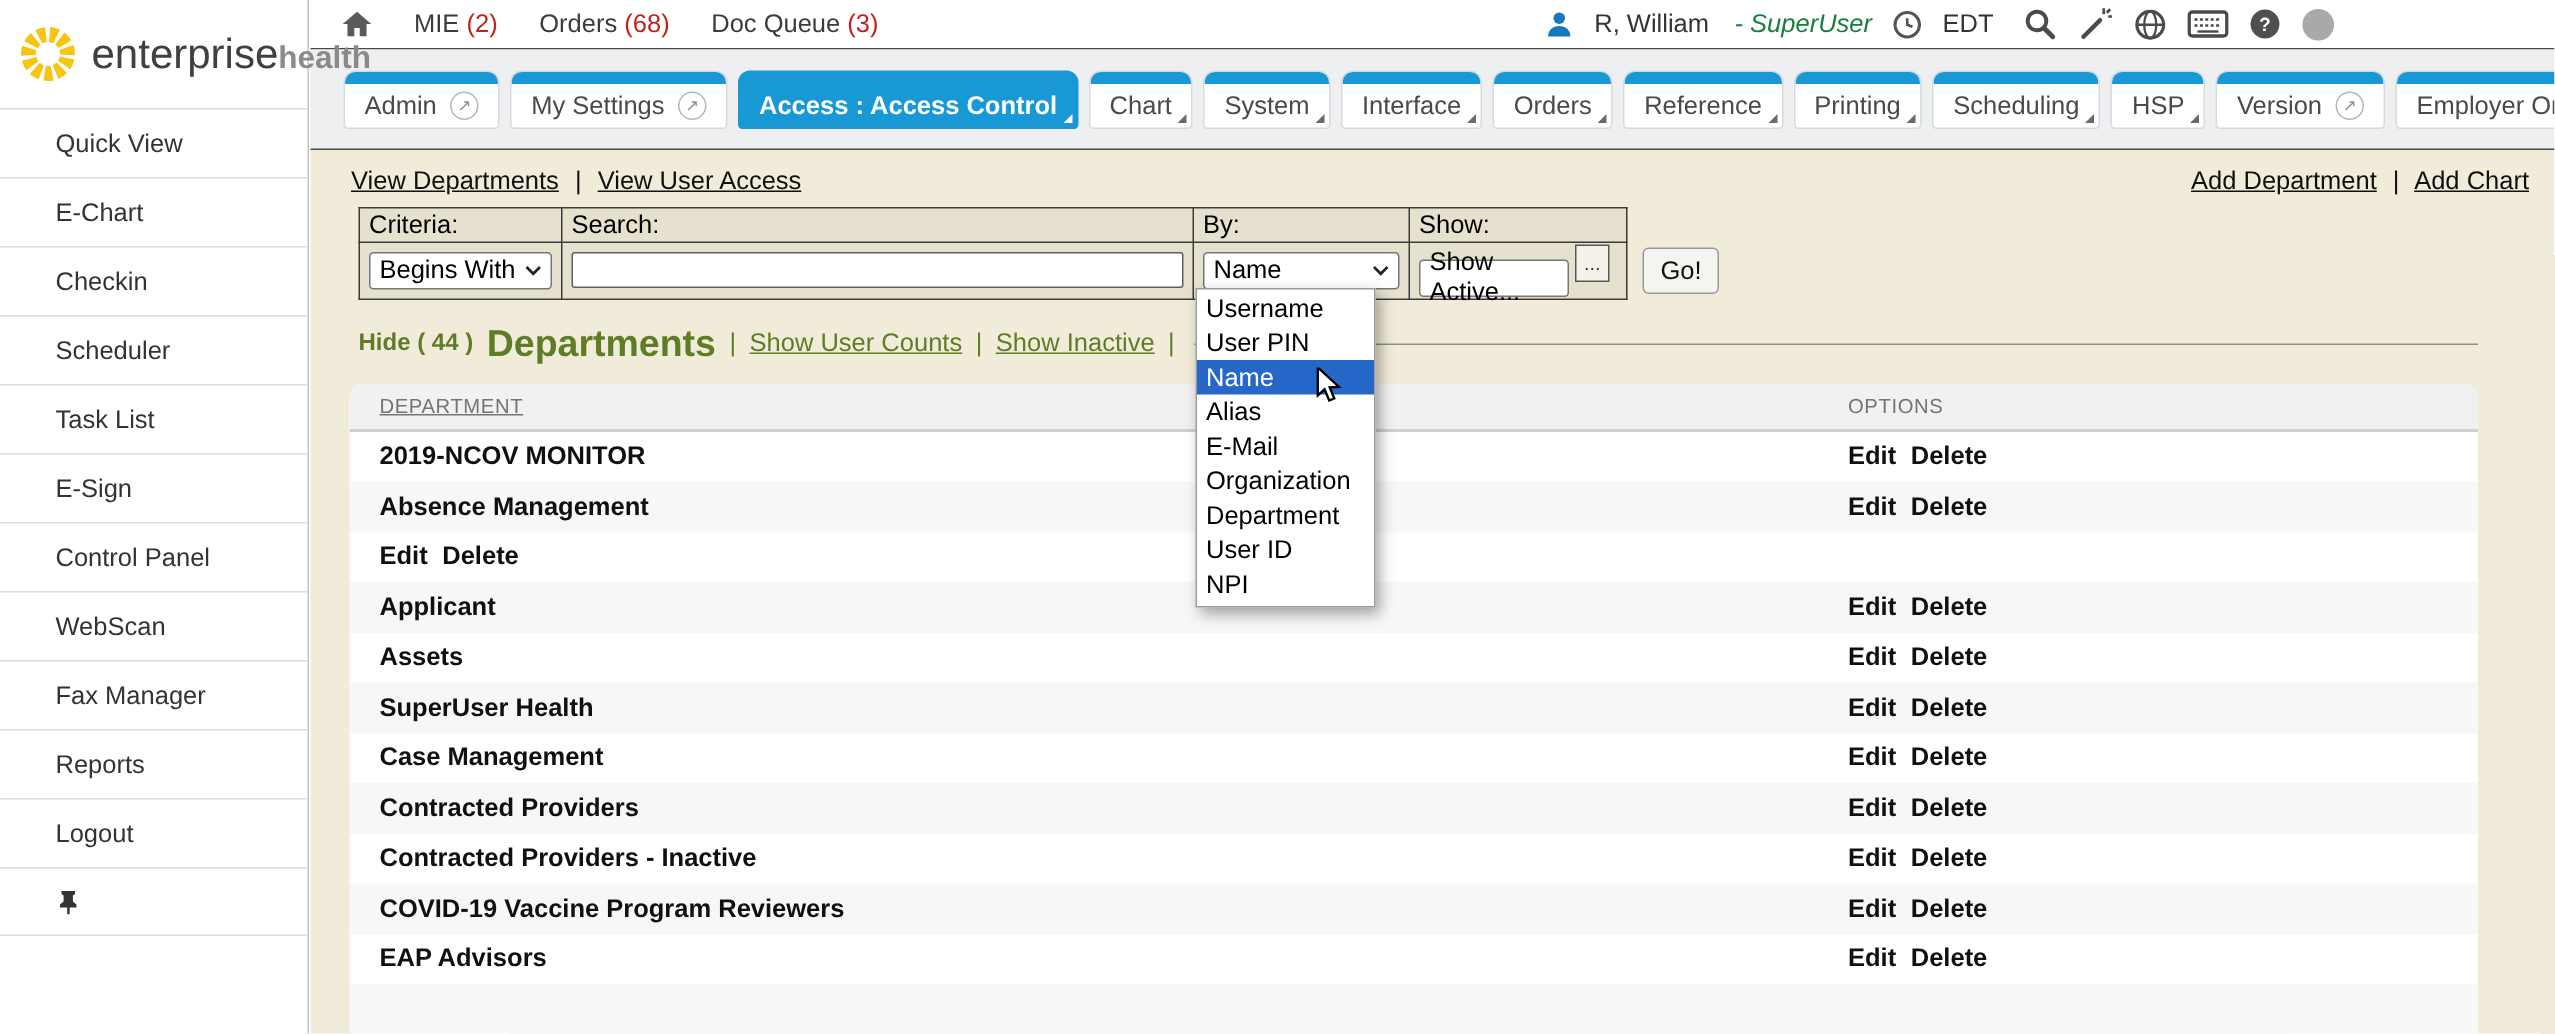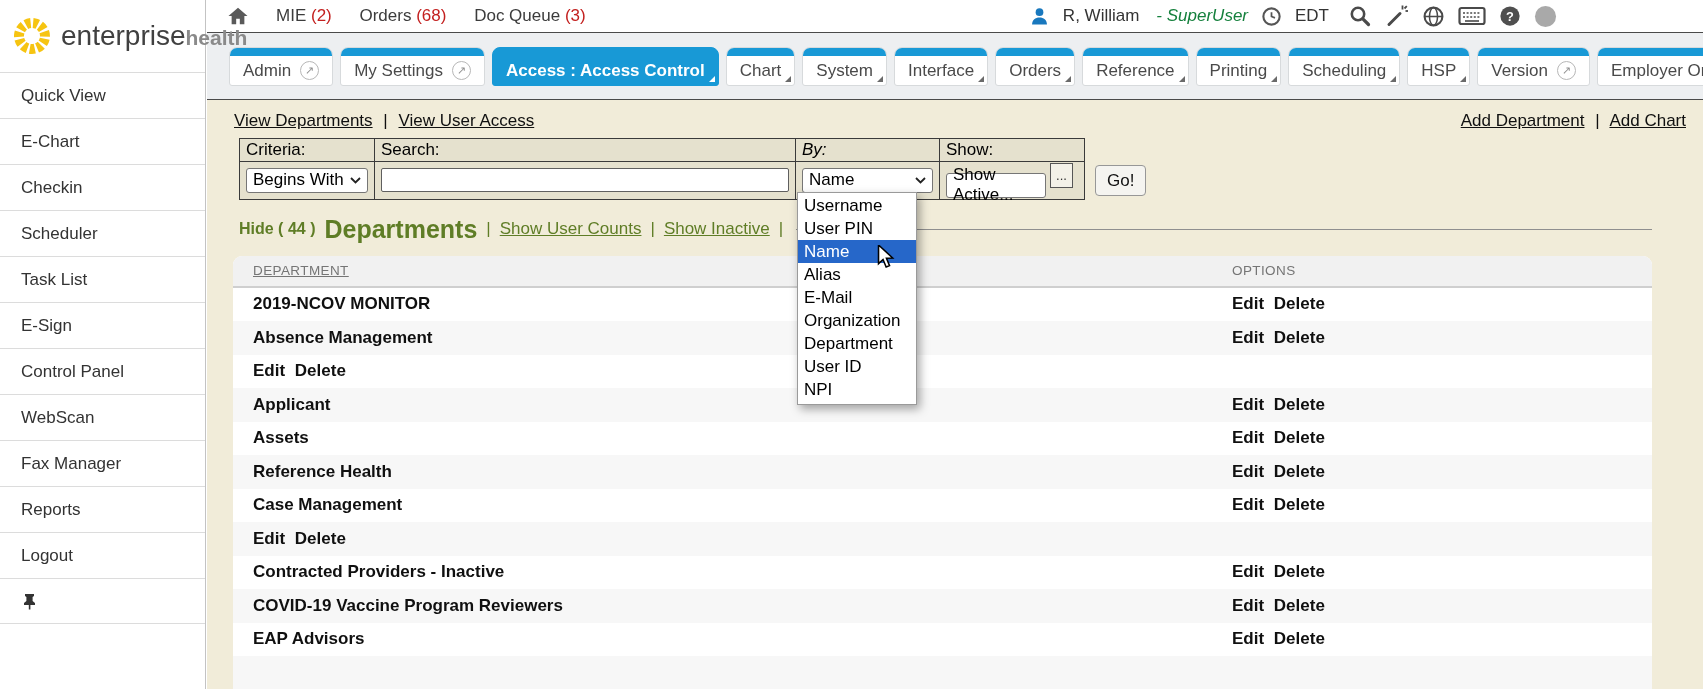--- a/index.html
+++ b/index.html
@@ -6,21 +6,21 @@
   html,body { margin:0; padding:0; width:1703px; height:689px; overflow:hidden;
     background:#fff; font-family:"Liberation Sans", sans-serif; color:#222; }
 
   
   .sidebar { position:absolute; left:0; top:0; width:206px; height:689px;
     background:#fff; border-right:1px solid #c3c3c3; z-index:5; }
   .logo { height:72px; display:flex; align-items:center; padding-left:12px; gap:9px; }
   .brand-light { font-size:28px; color:#404040; }
   .brand-bold  { font-size:21px; color:#8a8a8a; font-weight:bold; }
   .side-item { height:46px; border-top:1px solid #dcdcdc; display:flex; align-items:center;
-    padding-left:21px; font-size:17px; color:#333; cursor:pointer;text-align:right; }
+    padding-left:37px; font-size:17px; color:#333; cursor:pointer;text-align:right; }
   .side-pin { border-bottom:1px solid #dcdcdc; }
 
   
   .main { margin-left:207px; height:689px; display:flex; flex-direction:column; }
   .topbar { height:33px; background:#fff; border-bottom:1px solid #4a4a4a;
     display:flex; align-items:center; padding-left:20px; flex:0 0 auto; }
   .topnav { display:flex; align-items:center; gap:27px; }
   .topnav .home { display:flex; align-items:center; }
   .top-link { font-size:17px; color:#3c3c3c; cursor:pointer; }
   .top-count { color:#c3201f; }
@@ -52,21 +52,21 @@
   .content-top { display:flex; justify-content:space-between; padding:0 17px 0 27px; font-size:17px; }
   .blk-link { color:#101010; text-decoration:underline; cursor:pointer; }
   .sep { color:#101010; margin:0 6px; }
 
   
   .filter-wrap { display:flex; align-items:flex-start; margin:7px 0 0 32px; }
   table.filter { border-collapse:collapse; }
   table.filter td { border:1px solid #3a3a3a; background:#e5e1ce; color:#000;
     font-size:17px; padding:1px 6px; vertical-align:middle; }
   td.c-criteria { width:132px; } td.c-search { width:421px; }
-  td.c-by { width:140px;font-style:italic; } td.c-show { width:145px; }
+  td.c-by { width:140px; } td.c-show { width:145px; }
   .ctl-row td { height:34px; }
   .selbox { background:#fff; border:1px solid #767676; border-radius:3px; height:25px;
     display:inline-flex; align-items:center; justify-content:space-between;
     padding:0 6px; font-size:17px; color:#000; cursor:default; }
   .sel-criteria { width:122px; } .sel-by { width:131px; } .sel-show { width:100px; }
   .search-input { width:408px; height:24px; border:1px solid #5f5f5f; border-radius:2px;
     font-size:17px; padding:0 4px; font-family:"Liberation Sans",sans-serif; }
   .dots-btn { width:23px; height:25px; border:1px solid #565656; background:#f3f1e8;
     font-size:13px; color:#333; margin-left:4px; display:inline-flex;
     align-items:center; justify-content:center; cursor:pointer; }
@@ -437,34 +437,35 @@
             </span>
           </div>
           <div class="row">
             <span>Assets</span>
             <span>
               <span class="act">Edit</span>
               <span class="act">Delete</span>
             </span>
           </div>
           <div class="row">
-            <span>Reference Health</span>
+            <span>SuperUser Health</span>
             <span>
               <span class="act">Edit</span>
               <span class="act">Delete</span>
             </span>
           </div>
           <div class="row">
             <span>Case Management</span>
             <span>
               <span class="act">Edit</span>
               <span class="act">Delete</span>
             </span>
           </div>
           <div class="row">
+            <span>Contracted Providers</span>
             <span>
               <span class="act">Edit</span>
               <span class="act">Delete</span>
             </span>
           </div>
           <div class="row">
             <span>Contracted Providers - Inactive</span>
             <span>
               <span class="act">Edit</span>
               <span class="act">Delete</span>

